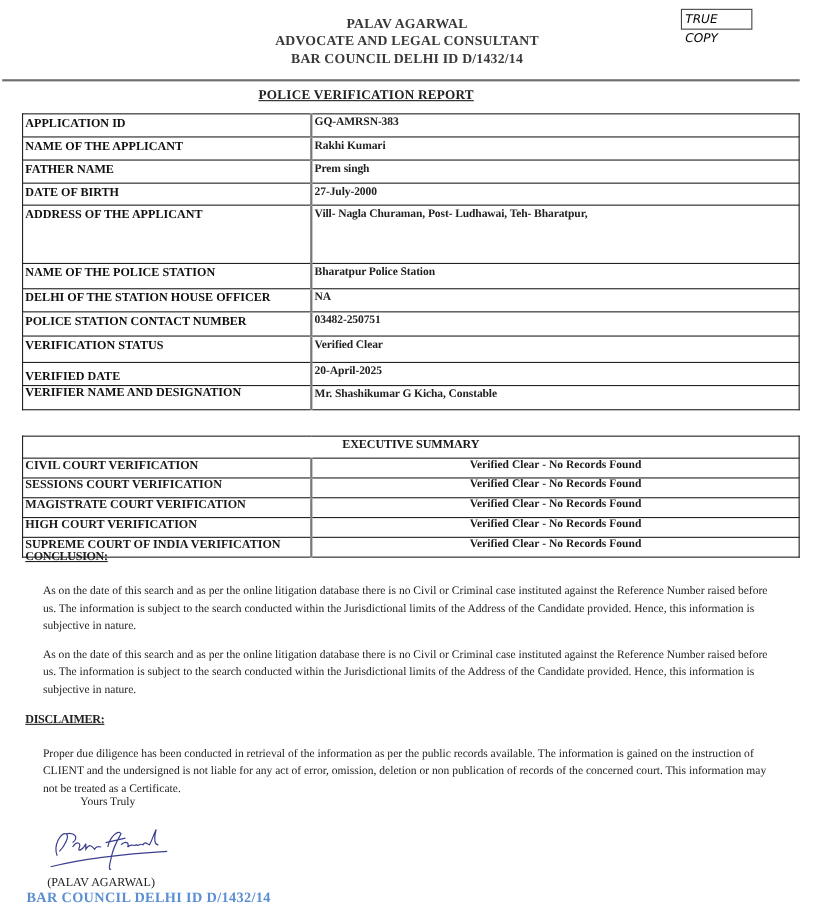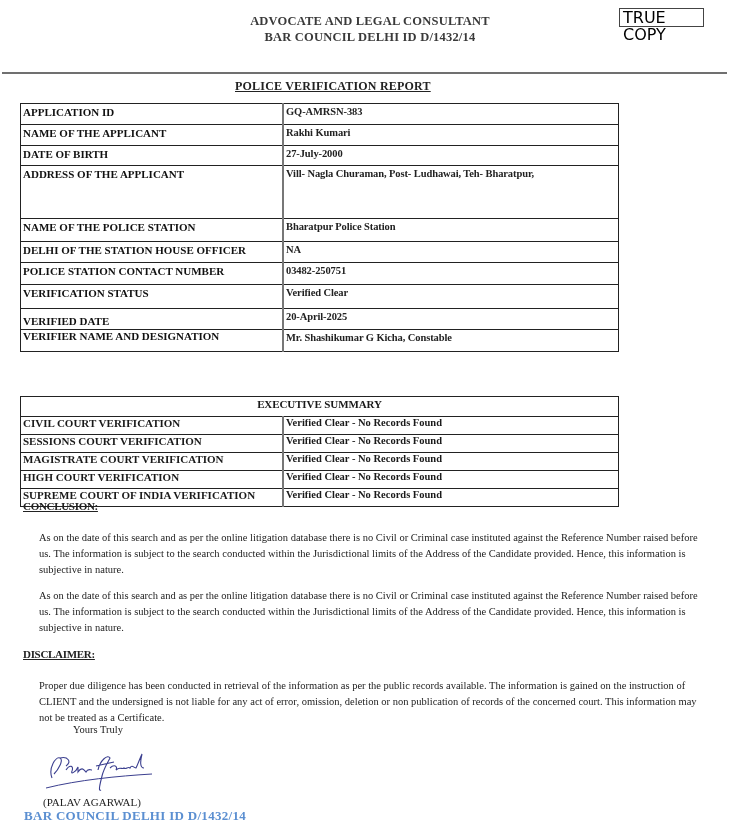--- a/index.html
+++ b/index.html
@@ -24,26 +24,27 @@
       font-weight: bold;
       font-size: 12.5px;
       line-height: 16px;
       color: #3a3a3a;
       letter-spacing: 0.2px;
     }
     .true-copy {
       position: absolute;
       left: 619px;
       top: 8px;
-      width: 85px;
+      width: 65px;
       height: 19px;
       border: 1.5px solid #444;
       box-sizing: border-box;
       font-family: "DejaVu Sans", "Liberation Sans", sans-serif;
-      font-size: 16px;
+      font-style: italic;
+      font-size: 11px;
       line-height: 17px;
       padding-left: 3px;
       color: #000;
     }
     .rule {
       position: absolute;
       left: 2px;
       top: 72px;
       width: 725px;
       height: 2px;
@@ -57,21 +58,21 @@
       font-size: 12px;
       text-decoration: underline;
       color: #222;
       letter-spacing: 0.2px;
       text-align: right;
     }
     table {
       border-collapse: collapse;
       position: absolute;
       left: 20px;
-      width: 599px;
+      width: 707px;
       font-size: 11px;
     }
     table td {
       border: 1.5px solid #222;
       padding: 0 2px;
       vertical-align: top;
     }
     .details {
       top: 103px;
     }
@@ -101,20 +102,21 @@
       letter-spacing: -0.1px;
     }
     .summary td.k {
       width: 257px;
       font-weight: bold;
       height: 17px;
       border-right: 2px solid #777;
       font-size: 11px;
     }
     .summary td.v {
+      text-align: center;
       font-weight: bold;
       font-size: 10.5px;
       height: 17px;
     }
     .section {
       position: absolute;
       left: 23px;
       width: 705px;
       font-size: 10.5px;
       line-height: 16px;
@@ -157,39 +159,44 @@
       font-size: 13px;
       font-weight: bold;
       color: #5b8fd1;
       letter-spacing: 0.3px;
     }
   </style>
 </head>
 <body>
 
 <div class="header">
+  <div>PALAV AGARWAL</div>
   <div>ADVOCATE AND LEGAL CONSULTANT</div>
   <div>BAR COUNCIL DELHI ID D/1432/14</div>
 </div>
 
 <div class="true-copy">TRUE COPY</div>
 
 <div class="rule"></div>
 
 <div class="report-title">POLICE VERIFICATION REPORT</div>
 
 <table class="details">
   <tbody>
     <tr style="height:21px">
       <td class="k">APPLICATION ID</td>
       <td class="v">GQ-AMRSN-383</td>
     </tr>
     <tr style="height:21px">
       <td class="k">NAME OF THE APPLICANT</td>
       <td class="v">Rakhi Kumari</td>
+    </tr>
+    <tr style="height:21px">
+      <td class="k">FATHER NAME</td>
+      <td class="v">Prem singh</td>
     </tr>
     <tr style="height:20px">
       <td class="k">DATE OF BIRTH</td>
       <td class="v">27-July-2000</td>
     </tr>
     <tr style="height:53px">
       <td class="k">ADDRESS OF THE APPLICANT</td>
       <td class="v">Vill- Nagla Churaman, Post- Ludhawai, Teh- Bharatpur,</td>
     </tr>
     <tr style="height:23px">

